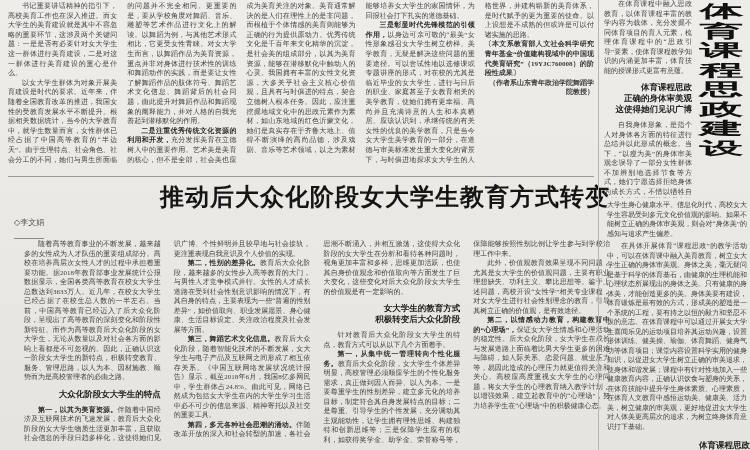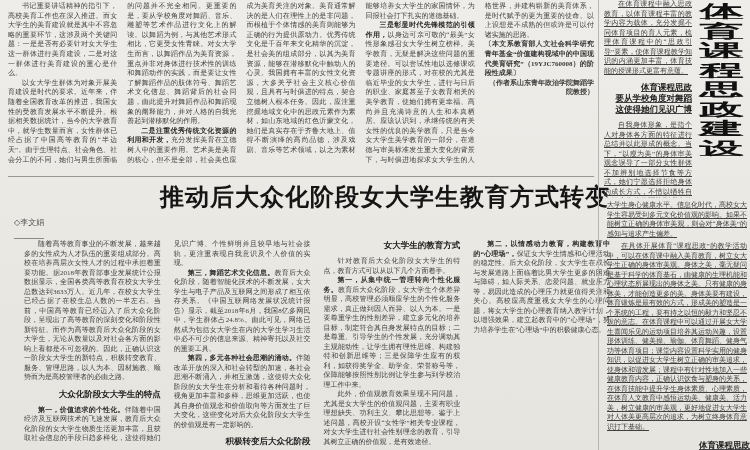--- a/index.html
+++ b/index.html
@@ -51,21 +51,21 @@
     color:#222;margin:6px 0;text-indent:0;
     font-family:"Liberation Sans","DejaVu Sans",sans-serif;
   }
   .subhead span{display:block;}
   b.lead{color:#2e2e2e;}
   
   .divider-v{
     position:absolute;left:598px;top:0;width:1px;height:450px;background:#b9b6b0;
   }
   .right-article{
-    position:absolute;left:604px;top:0;width:146px;height:450px;overflow:hidden;text-decoration:underline;
+    position:absolute;left:604px;top:0;width:146px;height:450px;overflow:hidden;
   }
   .right-top{display:flex;height:198px;overflow:hidden;}
   .rt-text{
     width:88px;font-size:7px;line-height:9.5px;text-align:justify;overflow:hidden;
   }
   .rt-text p{margin:0;text-indent:2em;}
   .v-headline{
     width:58px;display:flex;flex-direction:column;align-items:center;
     padding-top:2px;
   }
@@ -97,43 +97,44 @@
   <div class="rule-h"></div>
 
   <div class="headline">推动后大众化阶段女大学生教育方式转变</div>
   <div class="byline">◇李文娟</div>
 
   <div class="article-body">
     <p><span>随着高等教育事业的不断发展，越来越多的女性成为人才队伍的重要组成部分。高校在培养高层次女性人才的过程中承担着重要功能。据2018年教育部事业发展统计公报数据显示，全国各类高等教育在校女大学生总数达到3633万人。近几年，在校女大学生已经占据了在校生总人数的一半左右。当前，中国高等教育已经迈入了后大众化阶段，呈现出了高等教育的深刻变化和阶段性新特征。而作为高等教育后大众化阶段的女大学生，无论从数量以及对社会各方面的影响上看都是不可忽视的。因此，正确认识这一阶段女大学生的新特点，积极转变教育、服务、管理思路，以人为本、因材施教、顺势而为是高校管理者的必由之路。</span></p>
     <div class="subhead">
       <span>大众化阶段女大学生的特点</span>
     </div>
-    <p><b class="lead">第一，价值追求的个性化。</b><span>伴随着中国经济及互联网技术的飞速发展，教育后大众化阶段的女大学生物质生活更加丰富，且获取社会信息的手段日趋多样化，这使得她们见识广博、个性鲜明并且较早地与社会接轨，更注重表现自我意识及个人价值的实现。</span></p>
+    <p><b class="lead">第一，以其为美育资源。</b><span>伴随着中国经济及互联网技术的飞速发展，教育后大众化阶段的女大学生物质生活更加丰富，且获取社会信息的手段日趋多样化，这使得她们见识广博、个性鲜明并且较早地与社会接轨，更注重表现自我意识及个人价值的实现。</span></p>
+    <p><b class="lead">第二，性别的差异化。</b><span>教育后大众化阶段，越来越多的女性步入高等教育的大门，与男性人才竞争模式并行。女性的人才成长道路在受到社会性别意识影响的情况下，有其自身的特点，主要表现为一些“普遍的性别差异”，如价值取向、职业发展愿景、身心健康、生活目标设定、关注政治程度及社会发展等方面。</span></p>
     <p><b class="lead">第三，舞蹈艺术文化信息。</b><span>教育后大众化阶段，随着智能化技术的不断发展，女大学生与电子产品及互联网之间形成了相互依存关系。《中国互联网络发展状况统计报告》显示，截至2018年6月，我国8亿多网民中，学生群体占24.8%。由此可见，网络已然成为包括女大学生在内的大学生学习生活中必不可少的信息来源、精神寄托以及社交的重要工具。</span></p>
     <p><b class="lead">第四，多元各种社会思潮的涌动。</b><span>伴随改革开放的深入和社会转型的加速，各社会思潮不断涌入，并相互激荡，这使得大众化阶段的女大学生在分析和看待各种问题时，视角更加丰富和多样，思维更加活跃，也使其自身价值观念和价值取向等方面发生了巨大变化，这些变化对后大众化阶段女大学生的价值观是有一定影响的。</span></p>
     <div class="subhead">
+      <span>女大学生的教育方式</span>
       <span>积极转变后大众化阶段</span>
-      <span>女大学生的教育方式</span>
     </div>
     <p><span>针对教育后大众化阶段女大学生的特点，教育方式可以从以下几个方面着手。</span></p>
     <p><b class="lead">第一，从集中统一管理转向个性化服务。</b><span>教育后大众化阶段，女大学生个体差异明显，高校管理必须顺应学生的个性化服务需求，真正做到因人而异、以人为本。一是要尊重学生的性别差异，建立多元化的培养目标，制定符合其自身发展特点的目标；二是尊重、引导学生的个性发展，充分调动其主观能动性，让学生拥有理性思维、构建独特和创新思维等；三是保障学生应有的权利，如获得奖学金、助学金、荣誉称号等，保障能够按照性别比例让学生参与到学校治理工作中来。</span></p>
     <p><span>此外，价值观教育效果呈现不同问题，尤其是女大学生的价值观问题，主要有职业理想缺失、功利主义、攀比思想等。鉴于上述问题，高校开设“女性学”相关专业课程，对女大学生进行社会性别理念的教育，引导其树立正确的价值观，是有效途径。</span></p>
     <p><b class="lead">第二，以情感动力教育，构建教育中的“心理场”，</b><span>保证女大学生情感和心理活动的稳定性。后大众化阶段，女大学生在成长与发展道路上面临着比男大学生更多的困难与障碍，如人际关系、恋爱问题、就业压力等，易因此造成的心理压力就更值得关注和关心。高校应高度重视女大学生的心理问题，将女大学生的心理教育纳入教学计划，以增强效果，建立起教育中的“心理场”，努力培养学生在“心理场”中的积极健康心态。</span></p>
 
   </div>
 
   <div class="divider-v"></div>
 
   <div class="right-article">
     <div class="right-top">
       <div class="rt-text">
         <p><span>在体育课程中融入思政教育，以体育课程丰富的教学内容为载体，充分发掘不同体育项目的育人元素，梳理体育课程中的“思政引导”要素，使体育课程教学知识的内涵更加丰富，体育技能的授课形式更富有意蕴。</span></p>
         <div class="subhead">
           <span>体育课程思政</span>
-          <span>要从学校角度对舞蹈</span>
+          <span>正确的身体审美观</span>
           <span>这使得她们见识广博</span>
         </div>
         <p><span>自我身体形象，是指个人对身体各方面的特征进行总结并以此形成的概念。当下，“以瘦为美”的身体审美观念误导了一部分女性群体不加辨别地选择节食等方式，她们宁愿选择拒绝身体的成长方式，不惜以牺牲自身健康为代价而达到瘦身的目的。高校女生对这种“纤瘦美”的追求更甚，流俗于表面的审美使得女大学生群体过分在意他人的看法而忽视了自身的内在价值，降低了</span></p>
       </div>
       <div class="v-headline">
         <span>体</span>
         <span>育</span>
         <span>课</span>
         <span>程</span>
         <span>思</span>

